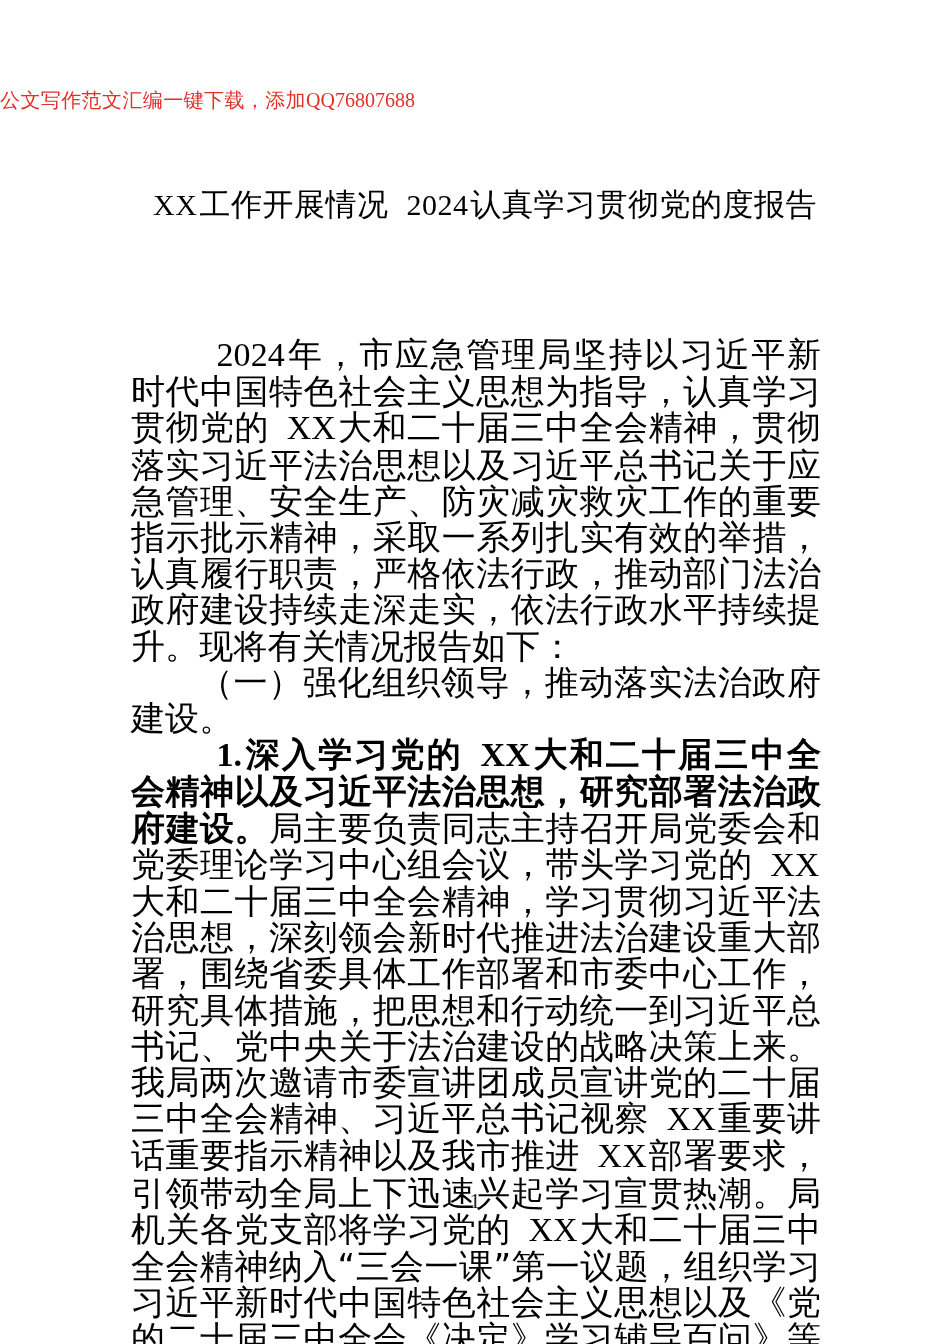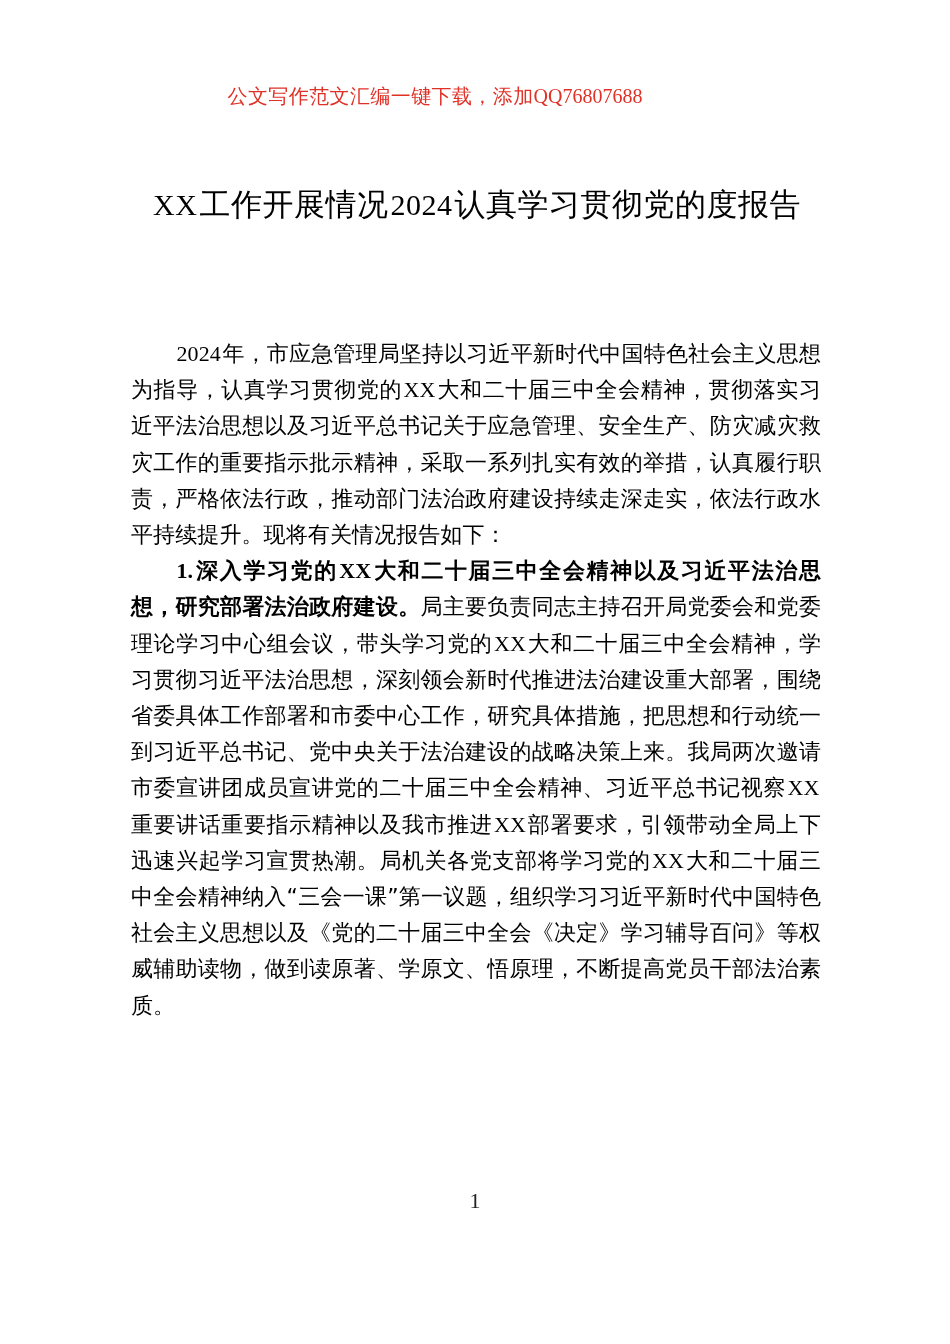--- a/index.html
+++ b/index.html
@@ -23,23 +23,23 @@
     box-sizing: border-box;
     padding: 0;
   }
 
   
   .ad-header {
     position: absolute;
     top: 80px;
     left: 0;
     width: 870px;
-    text-align: center;
+    text-align: left;
     font-size: 20px;
-    line-height: 32px;
+    line-height: 40px;
     letter-spacing: 0.4px;
     color: #e03127;
     font-family: "DejaVu Sans", "Liberation Sans", sans-serif;
     white-space: nowrap;
   }
   .ad-header .ad-qq {
     font-family: "Liberation Serif", "DejaVu Serif", serif;
     letter-spacing: 0px;
   }
 
@@ -64,34 +64,35 @@
 
   
   .body-block {
     position: absolute;
     top: 336px;
     left: 131px;
     width: 690px;
   }
   p.para {
     margin: 0;
-    font-size: 22px;
+    font-size: 34px;
     line-height: 36.2px;
     text-align: justify;
     text-justify: inter-ideograph;
     font-family: "DejaVu Sans", "Liberation Sans", sans-serif;
     letter-spacing: 0.1px;
     text-indent: 0;
   }
   p.para.indent {
     text-indent: 2em;
   }
   .lat {
     font-family: "Liberation Serif", "DejaVu Serif", serif;
     padding: 0 1.5px;
+    margin-left: 16px;
   }
   .b {
     font-weight: 700;
   }
 
   
   .page-number {
     position: absolute;
     top: 1188px;
     left: 0;
@@ -114,20 +115,21 @@
 
   <div class="doc-title">
     <span class="lat">XX</span><span>工作开展情况</span><span class="lat">2024</span><span>认真学习贯彻党的</span><span>度报告</span>
   </div>
 
   <div class="body-block">
 
     <p class="para indent"><span class="lat">2024</span><span>年，市应急管理局坚持以习近平新时代中国特色社会主义思想为指导，认真学习贯彻党的</span><span class="lat">XX</span><span>大和二十届三中全会精神，贯彻落实习近平法治思想以及习近平总书记关于应急管理、安全生产、防灾减灾救灾工作的重要指示批示精神，采取一系列扎实有效的举措，认真履行职责，严格依法行政，推动部门法治政府建设持续走深走实，依法行政水平持续提升。现将有关情况报告如下：</span></p>
 
 
+    <p class="para indent"><span>（一）强化组织领导，推动落实法治政府建设。</span></p>
 
     <p class="para indent"><span class="b lat">1.</span><span class="b">深入学习党的</span><span class="b lat">XX</span><span class="b">大和二十届三中全会精神以及习近平法治思想，研究部署法治政府建设。</span><span>局主要负责同志主持召开局党委会和党委理论学习中心组会议，带头学习党的</span><span class="lat">XX</span><span>大和二十届三中全会精神，学习贯彻习近平法治思想，深刻领会新时代推进法治建设重大部署，围绕省委具体工作部署和市委中心工作，研究具体措施，把思想和行动统一到习近平总书记、党中央关于法治建设的战略决策上来。我局两次邀请市委宣讲团成员宣讲党的二十届三中全会精神、习近平总书记视察</span><span class="lat">XX</span><span>重要讲话重要指示精神以及我市推进</span><span class="lat">XX</span><span>部署要求，引领带动全局上下迅速兴起学习宣贯热潮。局机关各党支部将学习党的</span><span class="lat">XX</span><span>大和二十届三中全会精神纳入“三会一课”第一议题，组织学习习近平新时代中国特色社会主义思想以及《党的二十届三中全会《决定》学习辅导百问》等权威辅助读物，做到读原著、学原文、悟原理，不断提高党员干部法治素质。</span></p>
 
   </div>
 
   <div class="page-number">
     <span>1</span>
   </div>
 
 </div>

